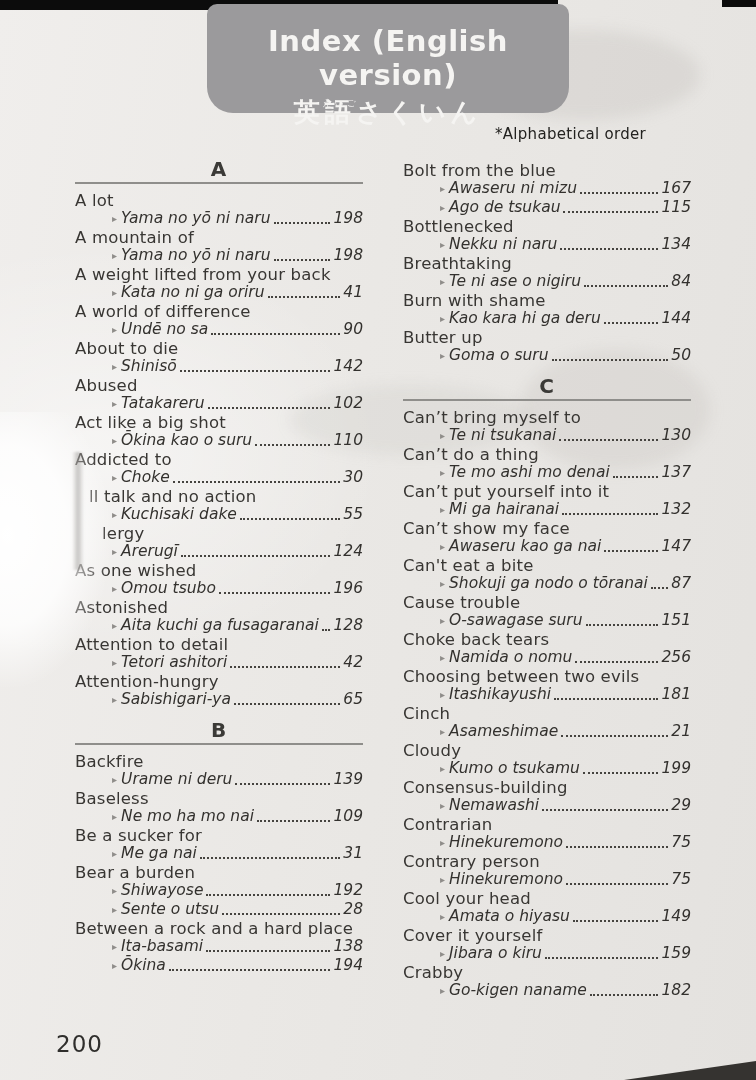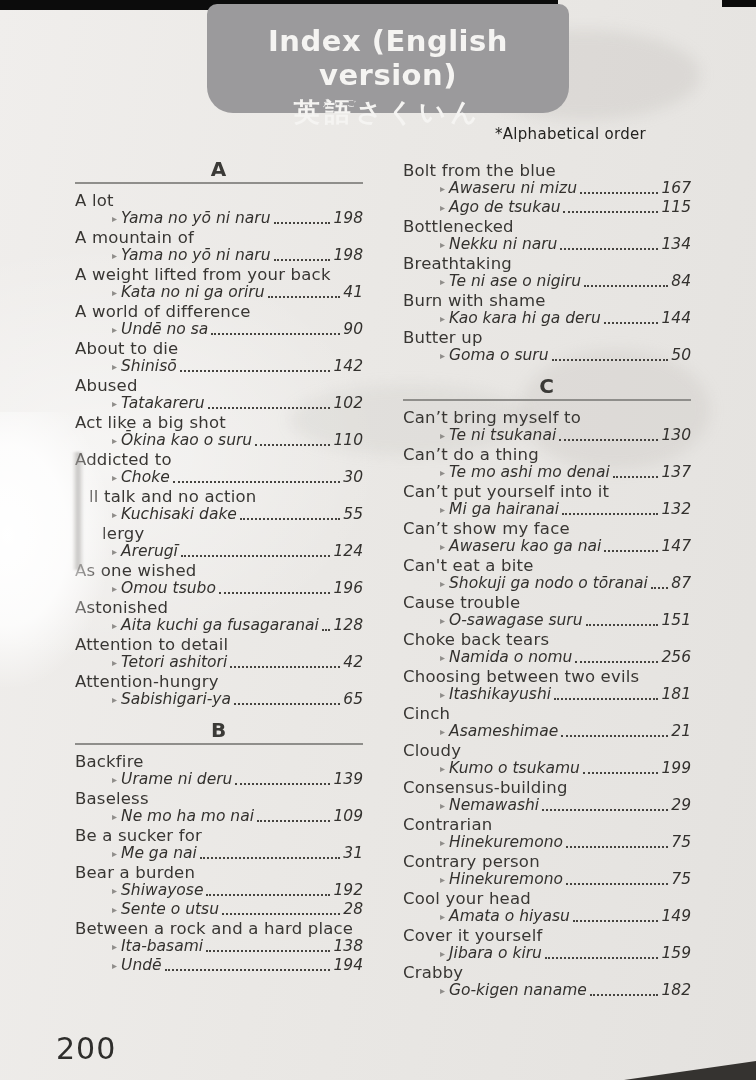--- a/index.html
+++ b/index.html
@@ -44,21 +44,21 @@
   .entry ~ .sec{margin-top:11px;}
   .sec-letter{font-size:20px;line-height:22px;font-weight:bold;color:#3b3a37;letter-spacing:1px;}
   .entry{margin-bottom:2px;}
   .hw{font-size:16.5px;line-height:18px;letter-spacing:0.2px;color:#383633;}
   .ref{display:flex;align-items:flex-end;padding-left:37px;font-size:15.5px;line-height:17px;color:#33312e;}
   .marker{font-size:10px;line-height:16px;color:#8f8d8a;margin-right:4px;flex:0 0 auto;}
   .romaji{font-style:italic;white-space:nowrap;flex:0 0 auto;}
   .leader{flex:1 1 auto;border-bottom:2px dotted #45433f;margin:0 3px 3px 3px;min-width:6px;}
   .pg{font-style:italic;white-space:nowrap;flex:0 0 auto;}
   
-  .folio{position:absolute;left:56px;top:1031px;font-size:30px;color:#2f2e2c;letter-spacing:1px;}
+  .folio{position:absolute;left:56px;top:1031px;font-size:23px;color:#2f2e2c;letter-spacing:1px;}
 </style>
 </head>
 <body>
 
 <div class="page">
 
   <div class="strip-tl"></div>
   <div class="strip-tr"></div>
 
   <div class="ghost g1"></div>
@@ -255,21 +255,21 @@
         <div class="ref">
           <span class="marker">▸</span>
           <span class="romaji">Ita-basami</span>
           <span class="leader"></span>
           <span class="pg">138</span>
         </div>
       </div>
       <div class="entry">
         <div class="ref">
           <span class="marker">▸</span>
-          <span class="romaji">Undē</span>
+          <span class="romaji">Ōkina</span>
           <span class="leader"></span>
           <span class="pg">194</span>
         </div>
       </div>
     </div>
   <div class="col col-right" id="col-right">
       <div class="entry">
         <div class="hw">Bolt from the blue</div>
         <div class="ref">
           <span class="marker">▸</span>

